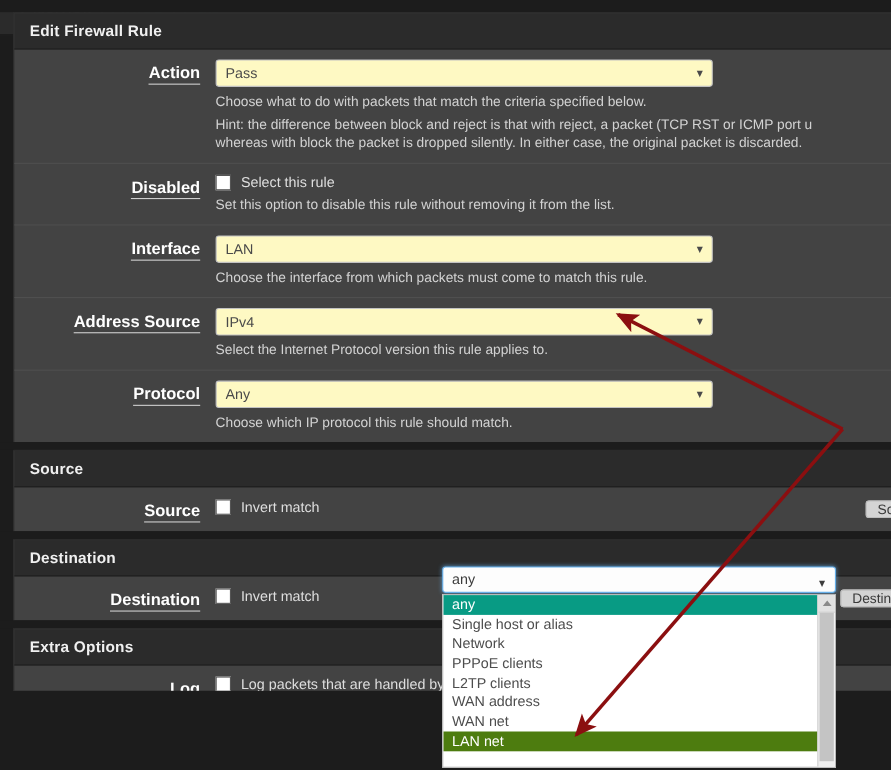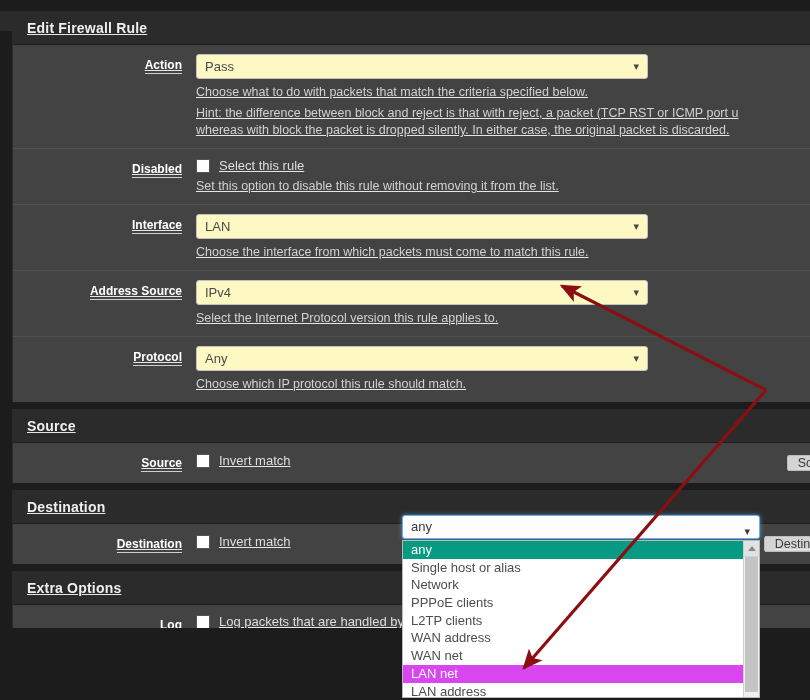--- a/index.html
+++ b/index.html
@@ -44,21 +44,21 @@
 
   .row{
     display:flex;align-items:flex-start;
     padding:9px 0 9px 0;
     border-bottom:1px solid #4f4f4f;
   }
   .row.nb{border-bottom:none;}
   .label{
     width:183px;min-width:183px;
     text-align:right;padding-right:14px;box-sizing:border-box;
-    font-weight:bold;font-size:12px;color:#ffffff;
+    font-weight:bold;font-size:15px;color:#ffffff;
     padding-top:4px;
   }
   .label span{
     border-bottom:1px solid #cfcfcf;
     padding-bottom:1px;
     cursor:help;
   }
   .field{flex:1;min-width:0;}
 
   select.inp{
@@ -125,21 +125,21 @@
     position:relative;
     box-sizing:border-box;
   }
   .combo-items{width:341px;box-sizing:border-box;}
   .opt{
     height:17.7px;line-height:17.7px;
     padding-left:8px;font-size:13px;color:#4d4d4d;
     white-space:nowrap;cursor:pointer;
   }
   .opt.sel{background:#089b84;color:#ffffff;}
-  .opt.hov{background:#d946ef;color:#ffffff;}
+  .opt.hov{background:#4d7c0f;color:#ffffff;}
 
   .sbar{
     position:absolute;right:0;top:0;bottom:0;width:15px;
     background:#efefef;border-left:1px solid #cfcfcf;
   }
   .sbar-up{
     height:15px;background:#e2e2e2;
     display:flex;align-items:center;justify-content:center;
     border-bottom:1px solid #d3d3d3;
   }
@@ -150,21 +150,21 @@
   }
   .sbar-thumb{
     position:absolute;left:1px;top:16px;width:13px;height:135px;
     background:#c4c4c4;
   }
 
   
   .anno{position:absolute;left:0;top:0;width:810px;height:700px;
         pointer-events:none;z-index:60;}
 
-  .clip-guard{position:absolute;left:0;top:0;width:810px;height:628px;overflow:hidden;text-decoration:underline;}
+  .clip-guard{position:absolute;left:0;top:0;width:810px;height:628px;overflow:hidden;}
 </style>
 </head>
 <body>
 
 <div class="page">
 
   <div class="breadcrumb-bar">
     <span class="bc bc-plain">Firewall</span>
     <span class="bc-sep">/</span>
     <a class="bc bc-link">Rules</a>
@@ -319,21 +319,20 @@
     <div class="combo-list">
       <div class="combo-items" id="optlist">
           <div class="opt sel">any</div>
           <div class="opt">Single host or alias</div>
           <div class="opt">Network</div>
           <div class="opt">PPPoE clients</div>
           <div class="opt">L2TP clients</div>
           <div class="opt">WAN address</div>
           <div class="opt">WAN net</div>
           <div class="opt hov">LAN net</div>
-          <div class="opt">LAN address</div>
         </div>
       <div class="sbar">
         <div class="sbar-up">
             <i></i>
           </div>
         <div class="sbar-thumb"></div>
       </div>
     </div>
   </div>
 

